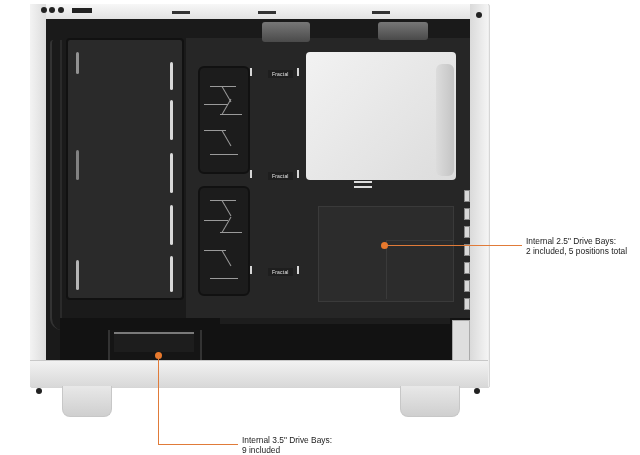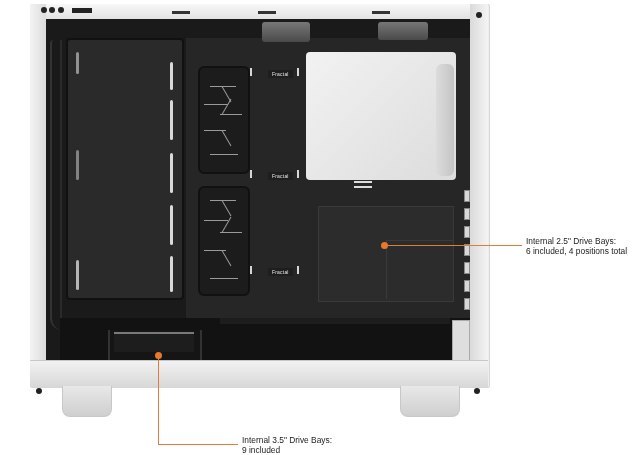--- a/index.html
+++ b/index.html
@@ -138,21 +138,21 @@
 <div id="case-bottom-rim" class="abs"></div>
 <div id="foot-left" class="abs foot"></div>
 <div id="foot-right" class="abs foot"></div>
 <div class="abs top-btn" style="left:36px;top:388px;"></div>
 <div class="abs top-btn" style="left:474px;top:388px;"></div>
 
 <div class="abs callout-dot" style="left:381px;top:242px;"></div>
 <div class="abs callout-line" style="left:385px;top:245px;width:137px;height:1px;"></div>
 <div class="abs callout-text" style="left:526px;top:237px;">
   <div>Internal 2.5" Drive Bays:</div>
-  <div>6 included, 4 positions total</div>
+  <div>2 included, 5 positions total</div>
 </div>
 
 <div class="abs callout-dot" style="left:155px;top:352px;"></div>
 <div class="abs callout-line" style="left:158px;top:355px;width:1px;height:90px;"></div>
 <div class="abs callout-line" style="left:158px;top:444px;width:80px;height:1px;"></div>
 <div class="abs callout-text" style="left:242px;top:436px;">
   <div>Internal 3.5" Drive Bays:</div>
   <div>9 included</div>
 </div>
 

